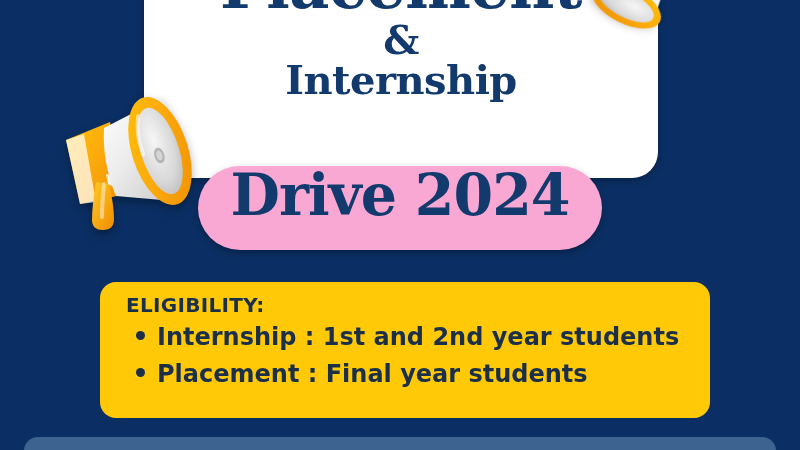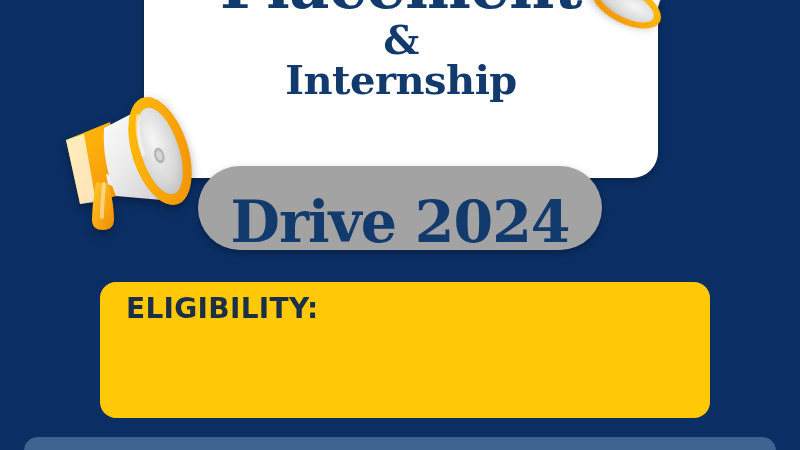--- a/index.html
+++ b/index.html
@@ -62,25 +62,25 @@
   .line-amp { font-size: 40px; margin-top: 4px; }
   .line-internship { font-size: 40px; margin-top: 2px; }
 
   
   .drive-pill {
     position: absolute;
     left: 198px;
     top: 166px;
     width: 404px;
     height: 84px;
-    background: #a3a3a3;
+    background: #f9a8d4;
     border-radius: 42px;
     box-shadow: 0 3px 7px rgba(0,0,0,0.3);
     display: flex;
-    align-items: flex-end;
+    align-items: flex-start;
     justify-content: center;
     z-index: 6;
     box-sizing: border-box;
   }
   .drive-text {
     font-family: "DejaVu Serif", "Liberation Serif", serif;
     font-weight: 700;
     font-size: 57px;
     color: #123a6d;
     letter-spacing: -1px;
@@ -118,21 +118,21 @@
     height: 136px;
     background: #ffc907;
     border-radius: 16px;
     z-index: 5;
     box-sizing: border-box;
     padding: 12px 0 0 26px;
   }
   .elig-heading {
     font-family: "DejaVu Sans", "Liberation Sans", sans-serif;
     font-weight: 700;
-    font-size: 28px;
+    font-size: 20px;
     color: #1b3048;
     letter-spacing: 0.3px;
     line-height: 1.1;
     margin: 0 0 3px 0;
   }
   .elig-list {
     list-style: none;
     margin: 0;
     padding: 0 0 0 10px;
   }
@@ -233,17 +233,27 @@
     <path d="M52 104 q-4 24 -4 38 q0 10 11 10 q11 0 11 -11 q0 -14 -5 -35 z" fill="url(#mgHandle)"></path>
     <path d="M60 50 L118 20 q22 30 14 76 q-4 22 -14 26 L72 118 q-14 -34 -12 -68 z" fill="url(#mgCone)"></path>
     <g transform="translate(116,73) rotate(-18)">
       <ellipse cx="0" cy="0" rx="28" ry="56" fill="url(#mgOrange)"></ellipse>
       <ellipse cx="0" cy="0" rx="19" ry="45" fill="url(#mgDisk)"></ellipse>
     </g>
   </svg>
 
   <div class="eligibility-box">
     <div class="elig-heading">ELIGIBILITY:</div>
+    <ul class="elig-list">
+      <li class="elig-item">
+        <span class="elig-bullet"></span>
+        <span>Internship : 1st and 2nd year students</span>
+      </li>
+      <li class="elig-item">
+        <span class="elig-bullet"></span>
+        <span>Placement : Final year students</span>
+      </li>
+    </ul>
   </div>
 
   <div class="bottom-strip"></div>
 
 </div>
 
 </body></html>

